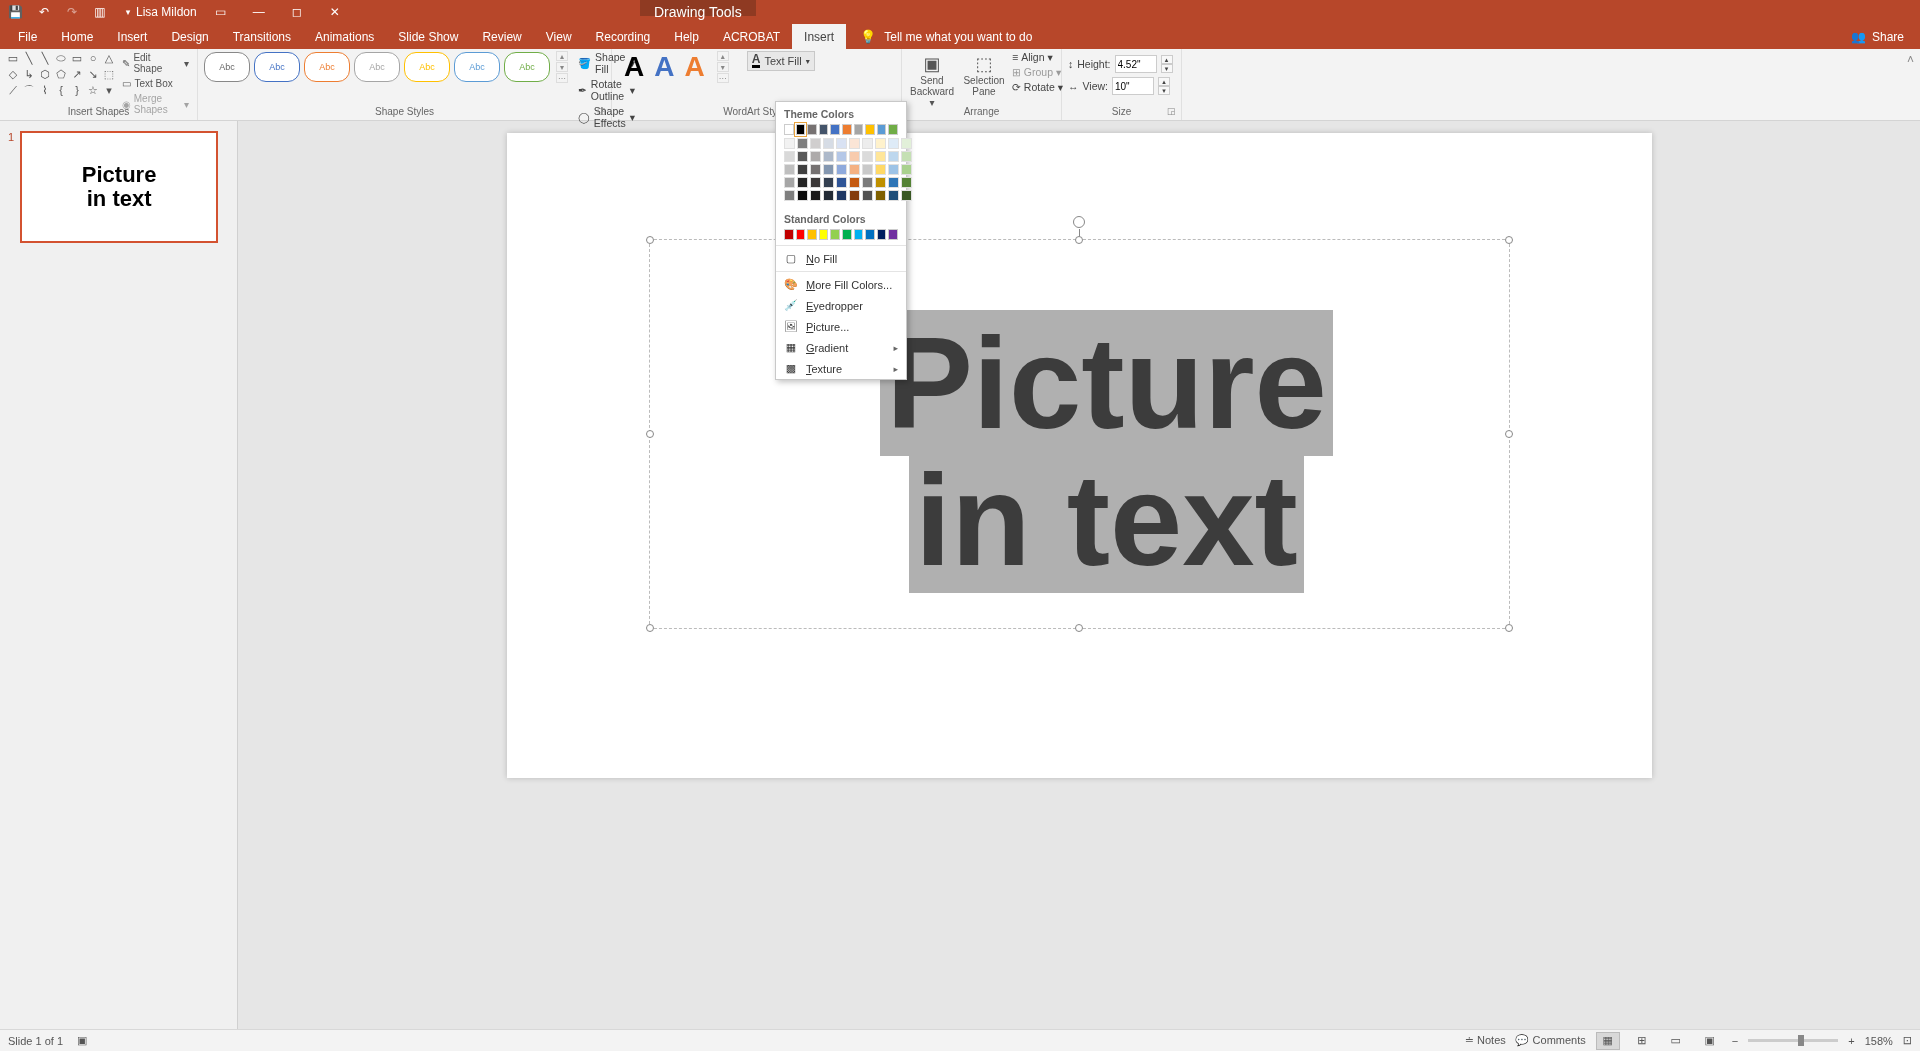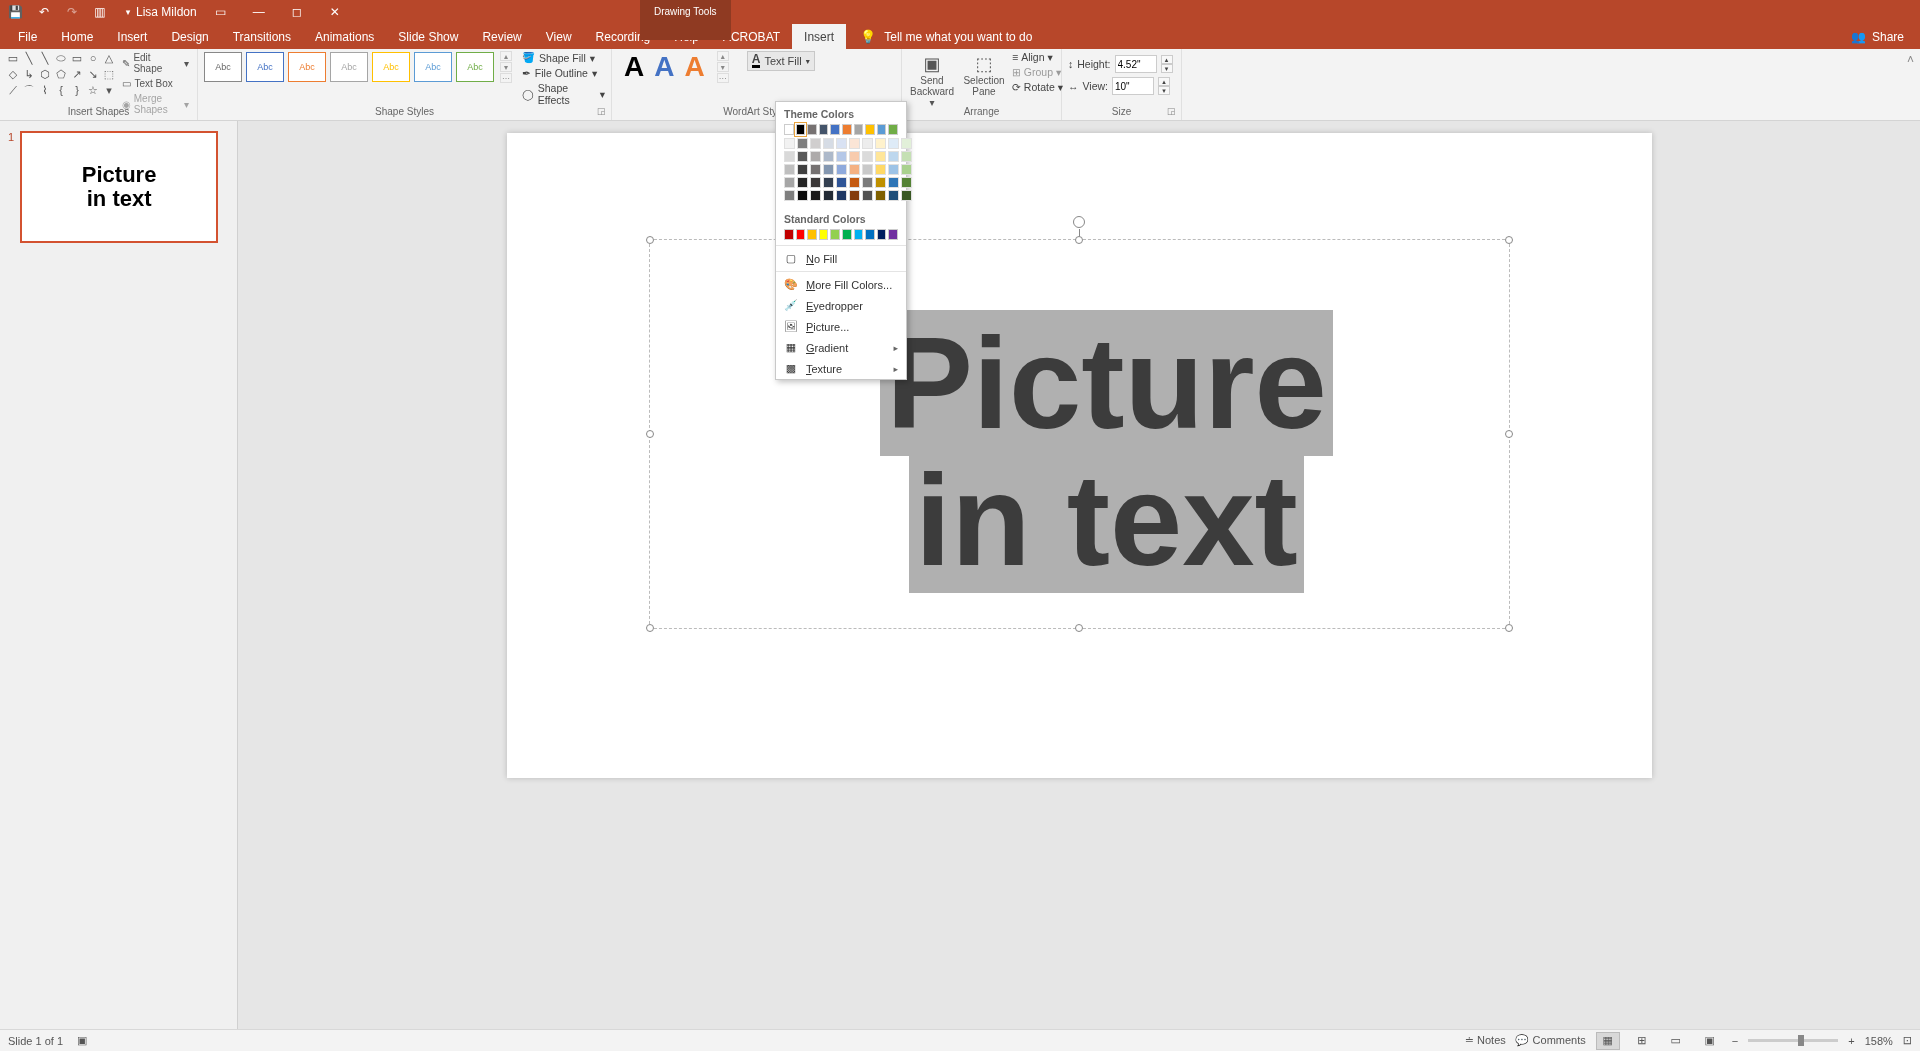--- a/index.html
+++ b/index.html
@@ -5,21 +5,21 @@
 * { margin: 0; padding: 0; box-sizing: border-box; font-family: "Segoe UI", Arial, sans-serif; }
 body { background: #e6e6e6; overflow: hidden; width: 1920px; height: 1051px; }
 
 
 .titlebar { background: #b7472a; height: 24px; display: flex; align-items: center; color: #fff; font-size: 12px; }
 .titlebar-left { display: flex; align-items: center; padding-left: 8px; gap: 12px; }
 .titlebar-center { flex: 1; text-align: center; }
 .titlebar-right { display: flex; align-items: center; gap: 10px; padding-right: 8px; }
 .qat-btn { width: 16px; height: 16px; display: inline-flex; align-items: center; justify-content: center; cursor: pointer; }
 .win-btn { width: 28px; height: 20px; display: inline-flex; align-items: center; justify-content: center; cursor: pointer; }
-.tool-context { position: absolute; left: 640px; top: 0; background: #8f3a22; padding: 0 14px; height: 40px; line-height: 24px; font-size: 10px; }
+.tool-context { position: absolute; left: 640px; top: 0; background: #8f3a22; padding: 0 14px; height: 16px; line-height: 24px; font-size: 14px; }
 
 
 .ribbon-tabs { background: #b7472a; height: 25px; display: flex; align-items: stretch; padding-left: 6px; color: #fff; font-size: 12px; }
 .ribbon-tab { padding: 0 12px; display: flex; align-items: center; cursor: pointer; }
 .ribbon-tab.active { background: #f3f3f3; color: #444; }
 .tell-me { display: flex; align-items: center; gap: 8px; padding-left: 14px; color: #fff; }
 .tell-me .bulb { font-size: 13px; }
 .share-area { margin-left: auto; display: flex; align-items: center; gap: 6px; padding-right: 16px; cursor: pointer; }
 
 
@@ -30,21 +30,21 @@
 .dialog-launcher { position: absolute; right: 2px; bottom: 2px; width: 12px; height: 12px; font-size: 9px; color: #888; cursor: pointer; }
 
 
 .shapes-gallery { display: grid; grid-template-columns: repeat(7, 14px); grid-template-rows: repeat(3, 14px); gap: 2px; }
 .shapes-gallery span { font-size: 11px; color: #555; text-align: center; line-height: 14px; cursor: pointer; }
 .shape-controls { display: flex; flex-direction: column; gap: 2px; font-size: 10px; color: #555; }
 .shape-controls div { display: flex; align-items: center; gap: 3px; cursor: pointer; padding: 1px 2px; }
 
 
 .style-gallery { display: flex; gap: 4px; align-items: center; }
-.style-swatch { width: 38px; height: 30px; border: 1px solid #ccc; border-radius: 0; display: flex; align-items: center; justify-content: center; font-size: 9px; color: #666; background: #fff; cursor: pointer; }
+.style-swatch { width: 46px; height: 30px; border: 1px solid #ccc; border-radius: 12px; display: flex; align-items: center; justify-content: center; font-size: 9px; color: #666; background: #fff; cursor: pointer; }
 .style-swatch.sel { border: 1.5px solid #888; }
 .style-nav { display: flex; flex-direction: column; gap: 1px; margin-left: 2px; }
 .style-nav span { width: 12px; height: 10px; font-size: 8px; color: #888; text-align: center; cursor: pointer; border: 1px solid #ddd; }
 .shape-fill-col { display: flex; flex-direction: column; gap: 3px; font-size: 10.5px; color: #444; margin-left: 6px; }
 .shape-fill-col div { display: flex; align-items: center; gap: 4px; cursor: pointer; }
 
 
 .wordart-gallery { display: flex; gap: 10px; align-items: center; padding: 0 6px; }
 .wordart-A { font-size: 28px; font-weight: bold; cursor: pointer; }
 
@@ -207,21 +207,21 @@
         <div class="style-swatch" style="border-color:#5b9bd5;color:#5b9bd5">Abc</div>
         <div class="style-swatch" style="border-color:#70ad47;color:#70ad47">Abc</div>
         <div class="style-nav">
           <span>▴</span>
           <span>▾</span>
           <span>⋯</span>
         </div>
       </div>
       <div class="shape-fill-col">
         <div><span>🪣</span><span>Shape Fill</span> ▾</div>
-        <div><span>✒</span><span>File Outline</span> ▾</div>
+        <div><span>✒</span><span>Rotate Outline</span> ▾</div>
         <div><span>◯</span><span>Shape Effects</span> ▾</div>
       </div>
     </div>
     <div class="group-label">Shape Styles</div>
     <div class="dialog-launcher">◲</div>
   </div>
 
   <div class="group" style="width:290px">
     <div class="group-body">
       <div class="wordart-gallery">

